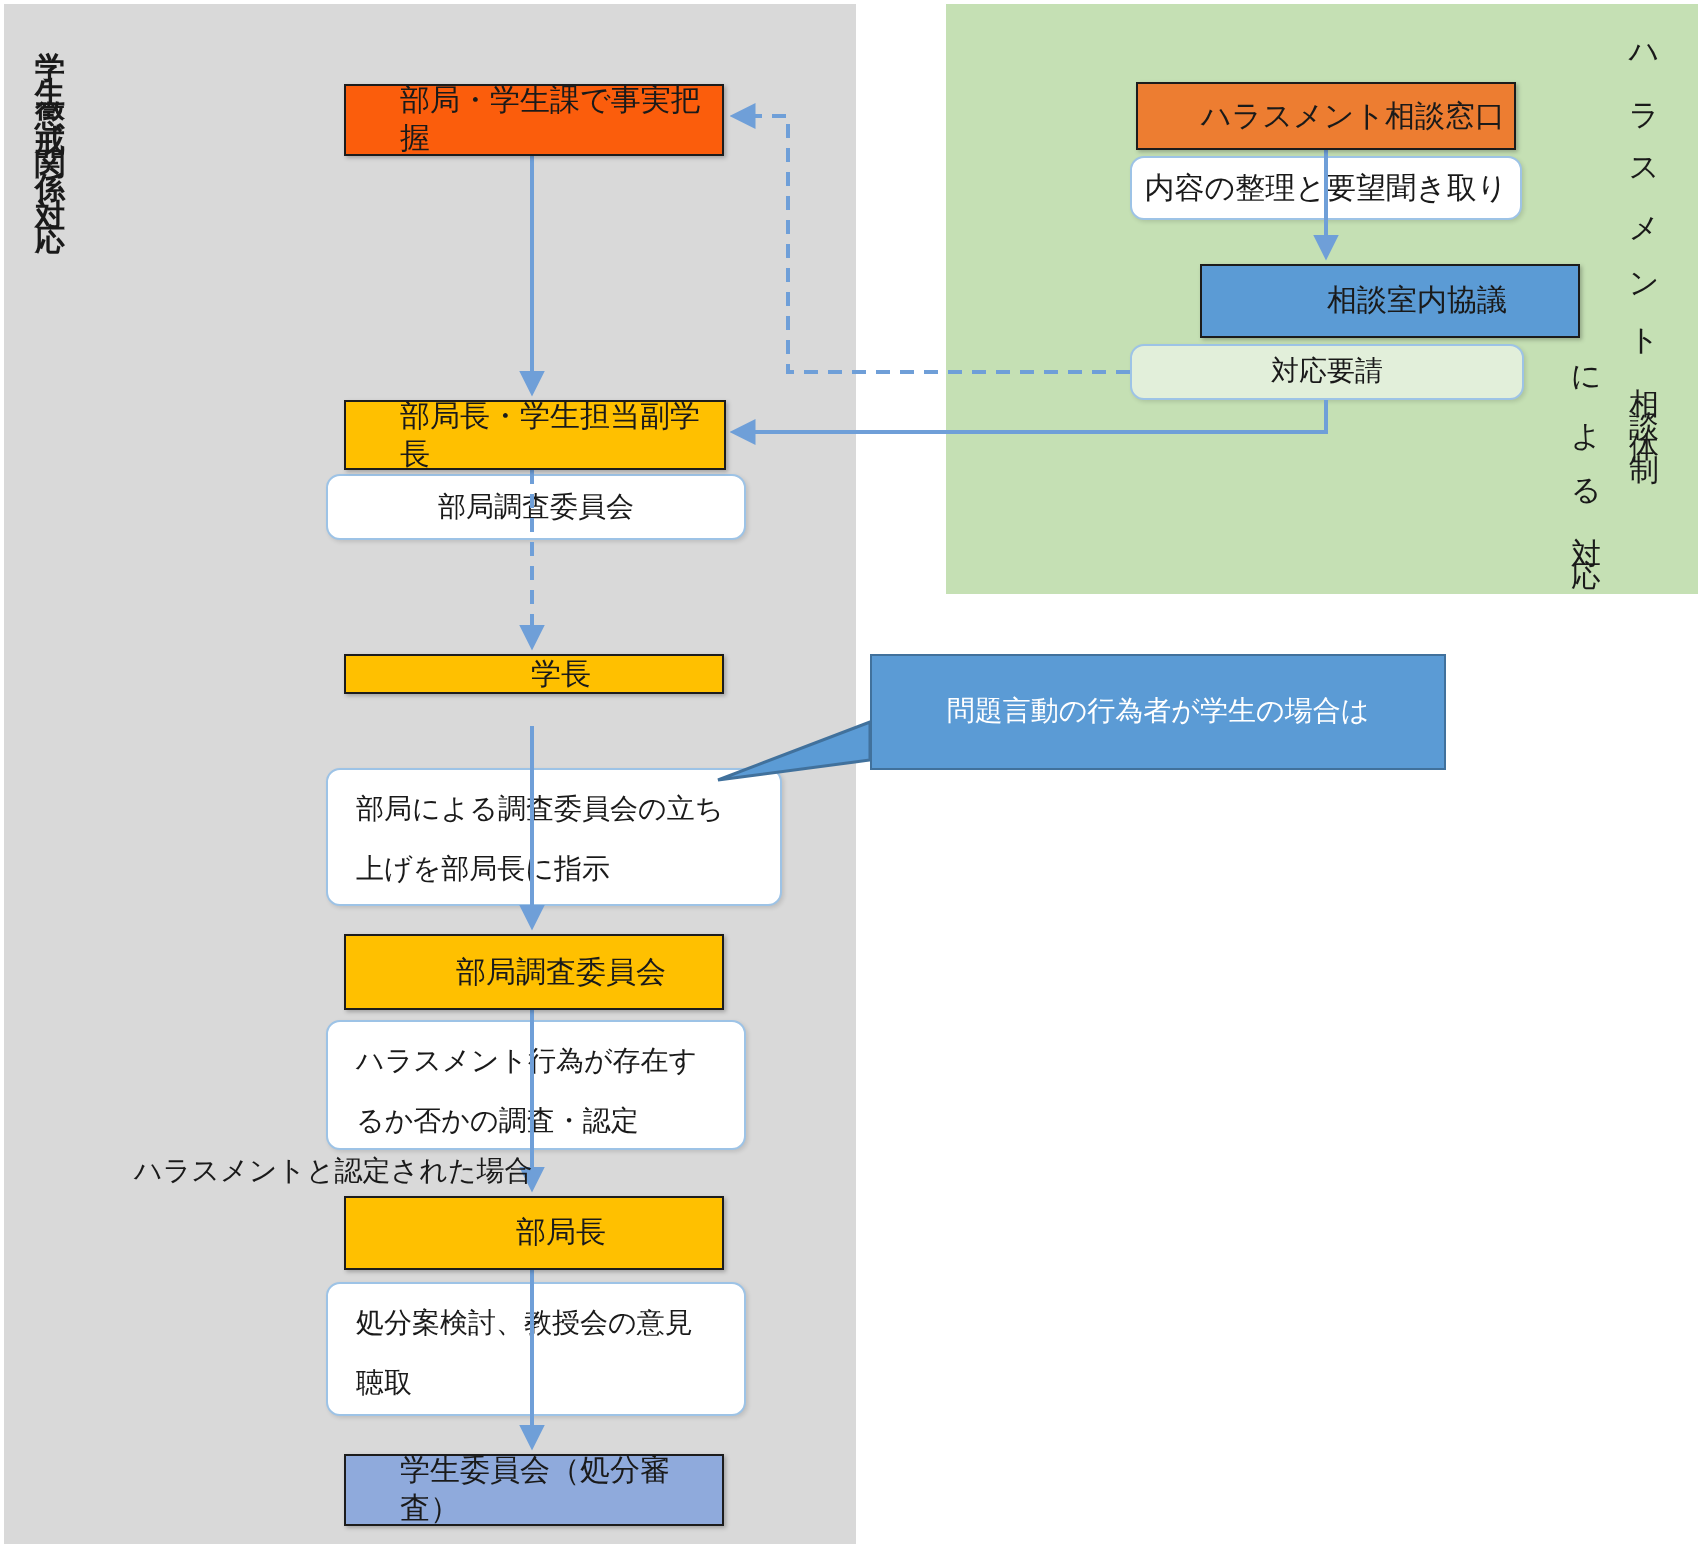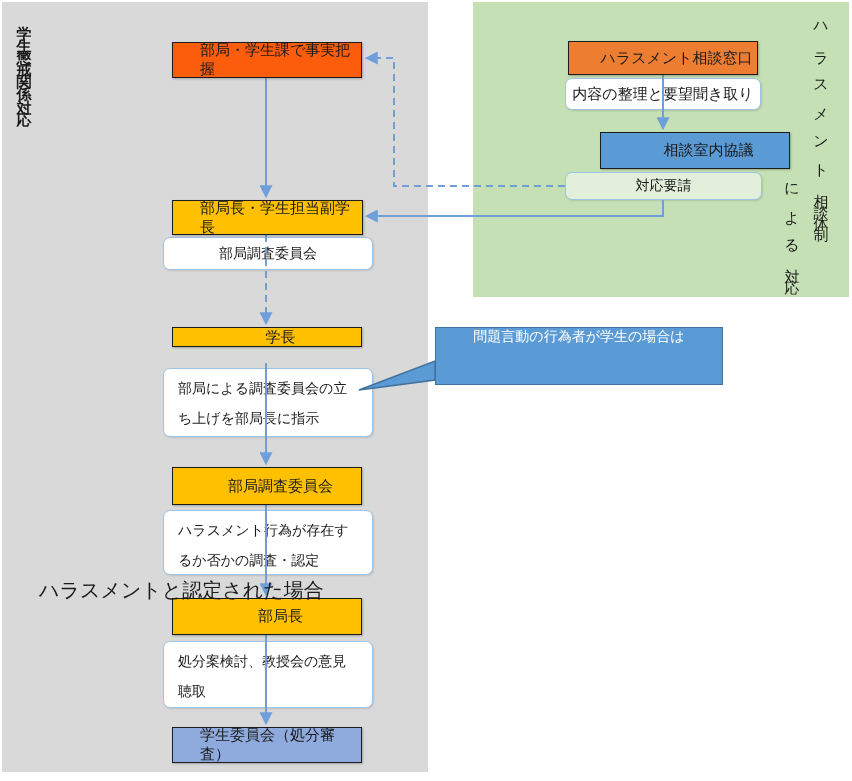--- a/index.html
+++ b/index.html
@@ -32,39 +32,39 @@
     background:#ffffff;border:1px solid var(--c-note_border);border-radius:7px;
     font-size:14px;box-shadow:1px 1px 2px rgba(0,0,0,.12);
   }
   .note.center{display:flex;align-items:center;justify-content:center}
   .note.multi{padding:4px 22px 4px 14px;line-height:30px;text-align:left}
 
   #node-fact{left:172px;top:42px;width:190px;height:36px;background:var(--c-orange_bright)}
   #node-vp{left:172px;top:200px;width:191px;height:35px;background:var(--c-gold)}
   #note-serious{left:163px;top:237px;width:210px;height:33px}
   #node-president{left:172px;top:327px;width:190px;height:20px;background:var(--c-gold)}
-  #note-president{left:163px;top:368px;width:210px;height:69px}
+  #note-president{left:163px;top:384px;width:228px;height:69px}
   #node-committee{left:172px;top:467px;width:190px;height:38px;background:var(--c-gold)}
   #note-committee{left:163px;top:510px;width:210px;height:65px}
-  #label-recognized{position:absolute;left:39px;top:577px;font-size:20px;z-index:11}
+  #label-recognized{position:absolute;left:67px;top:577px;font-size:14px;z-index:11}
   #node-director{left:172px;top:598px;width:190px;height:37px;background:var(--c-gold)}
   #note-director{left:163px;top:641px;width:210px;height:67px}
   #node-studentcom{left:172px;top:727px;width:190px;height:36px;background:var(--c-periwinkle)}
 
   #node-counter{left:568px;top:41px;width:190px;height:34px;background:var(--c-orange_soft)}
   #note-content{left:565px;top:78px;width:196px;height:32px;font-size:15px}
   #node-consult{left:600px;top:132px;width:190px;height:37px;background:var(--c-blue)}
   #note-request{left:565px;top:172px;width:197px;height:28px;background:var(--c-light_green)}
 
   #callout{
     position:absolute;left:435px;top:327px;width:288px;height:58px;z-index:12;
     box-sizing:border-box;background:var(--c-callout_fill);
     border:1.5px solid var(--c-callout_border);
     color:#ffffff;font-size:14px;text-align:center;
-    display:flex;flex-direction:row;justify-content:center;gap:4px;
+    display:flex;flex-direction:column;justify-content:center;gap:4px;
   }
 
   #connector-layer{position:absolute;left:0;top:0;z-index:6;pointer-events:none}
   .conn{stroke:var(--c-connector);stroke-width:2;fill:none}
   .dash{stroke-dasharray:7 5}
   .wedge{fill:var(--c-callout_fill);stroke:var(--c-callout_border);stroke-width:1.5}
 </style>
 </head>
 <body>
 

